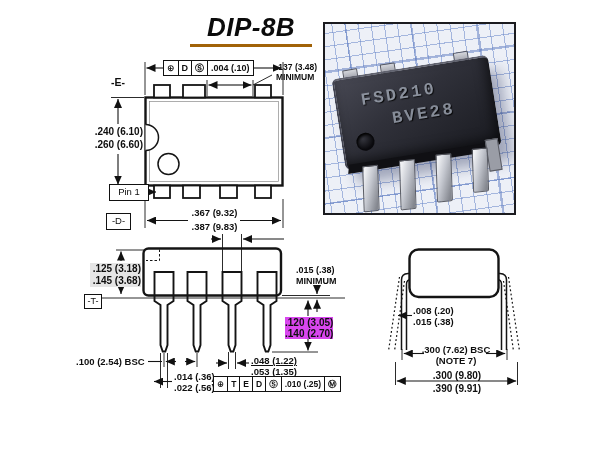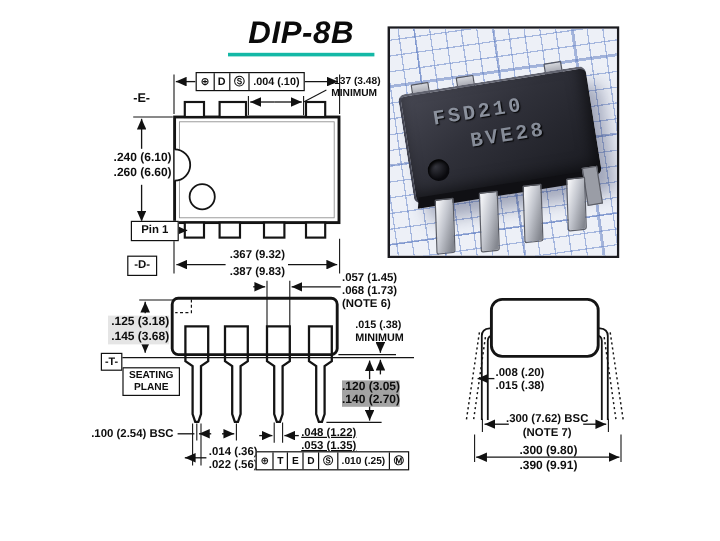--- a/index.html
+++ b/index.html
@@ -1,26 +1,26 @@
 <!DOCTYPE html>
 <html><head>
 <meta charset="utf-8">
 <style>
   html,body{margin:0;padding:0;background:#ffffff;}
   #sheet{position:relative;width:600px;height:451px;background:#ffffff;overflow:hidden;
          font-family:"Liberation Sans","DejaVu Sans",sans-serif;color:#0e0e0e;}
   #draw-svg{position:absolute;left:0;top:0;}
   .lbl{position:absolute;font-weight:bold;color:#0e0e0e;white-space:nowrap;}
-  .box{position:absolute;border:1px solid #111;background:#fff;text-align:center;font-weight:bold;color:#0e0e0e;}
+  .box{position:absolute;border:1px solid #111;background:#fff;text-align:center;font-weight:normal;color:#0e0e0e;}
   .fcf{position:absolute;display:flex;align-items:stretch;border:1.2px solid #111;background:#fff;font-weight:bold;color:#0e0e0e;}
   .fcf span{display:block;padding:1px 3px;border-left:1px solid #111;line-height:12px;}
   .fcf span:first-child{border-left:none;}
   .title{position:absolute;left:190px;top:12px;width:122px;text-align:center;
          font-style:italic;font-weight:900;font-size:26px;letter-spacing:.5px;
-         border-bottom:3px solid #14b8a6;padding-bottom:1px;color:#0b0b0b;}
+         border-bottom:3px solid #a16207;padding-bottom:1px;color:#0b0b0b;}
   
   .photo{position:absolute;left:323px;top:22px;width:193px;height:193px;box-sizing:border-box;
          border:2px solid #1b1b1f;overflow:hidden;background:#edf0f7;}
   .graph{position:absolute;left:-30px;top:-30px;width:260px;height:260px;transform:rotate(-8deg);
          background-color:#edf0f7;
          background-image:
            repeating-linear-gradient(0deg, rgba(104,134,201,0) 0 12px, rgba(104,134,201,.55) 12px 13px),
            repeating-linear-gradient(90deg, rgba(104,134,201,0) 0 12px, rgba(104,134,201,.55) 12px 13px),
            repeating-linear-gradient(0deg, rgba(70,102,180,0) 0 64px, rgba(70,102,180,.45) 64px 65.5px),
            repeating-linear-gradient(90deg, rgba(70,102,180,0) 0 64px, rgba(70,102,180,.45) 64px 65.5px);}
@@ -180,44 +180,35 @@
 
   <div class="box" style="left:109px;top:184px;width:38px;height:15px;font-size:9.5px;line-height:14px;">Pin 1</div>
 
   <div class="box" style="left:106px;top:213px;width:23px;height:15px;font-size:9.5px;line-height:14px;">-D-</div>
 
   <div class="lbl" style="left:186px;top:206px;width:57px;text-align:center;font-size:9.5px;line-height:13.8px;">
     <div>.367 (9.32)</div>
     <div>.387 (9.83)</div>
   </div>
 
-  <div class="lbl" style="left:285px;top:227px;font-size:9.5px;line-height:10.8px;">
-    <div>.057 (1.45)</div>
-    <div>.068 (1.73)</div>
-    <div>(NOTE 6)</div>
-  </div>
 
   <div class="lbl" style="left:296px;top:265px;font-size:9px;line-height:10.5px;">
     <div>.015 (.38)</div>
     <div>MINIMUM</div>
   </div>
 
   <div class="lbl" style="left:90px;top:263px;width:51px;text-align:right;font-size:10px;line-height:12px;background:#e5e5e5;">
     <div>.125 (3.18)</div>
     <div>.145 (3.68)</div>
   </div>
 
   <div class="box" style="left:84px;top:294px;width:16px;height:13px;font-size:9px;line-height:12px;">-T-</div>
 
-  <div class="box" style="left:102px;top:306px;width:46px;height:21px;font-size:8.5px;line-height:9.5px;padding-top:1px;">
-    <div>SEATING</div>
-    <div>PLANE</div>
-  </div>
-
-  <div class="lbl" style="left:285px;top:317px;font-size:10px;line-height:11px;background:#a3a3a3;">
+
+  <div class="lbl" style="left:285px;top:317px;font-size:10px;line-height:11px;background:#d946ef;">
     <div>.120 (3.05)</div>
     <div>.140 (2.70)</div>
   </div>
 
   <div class="lbl" style="left:76px;top:356px;width:70px;font-size:9.5px;">.100 (2.54) BSC</div>
 
   <div class="lbl" style="left:174px;top:372px;font-size:9.5px;line-height:10.5px;">
     <div>.014 (.36)</div>
     <div>.022 (.56)</div>
   </div>

